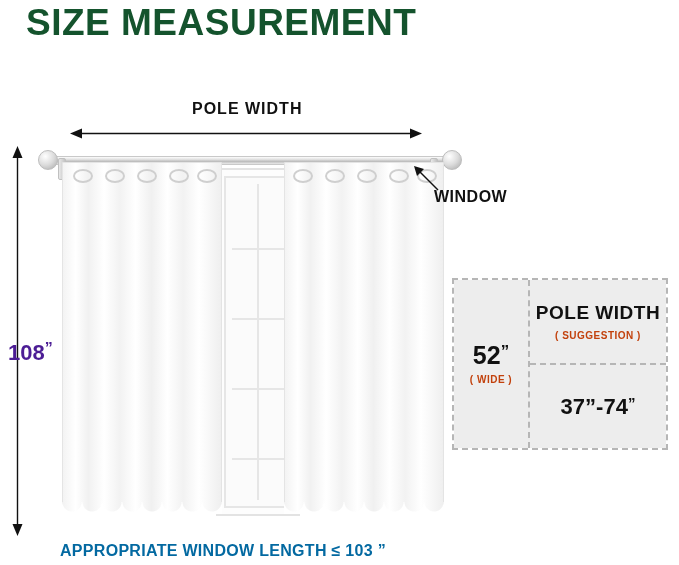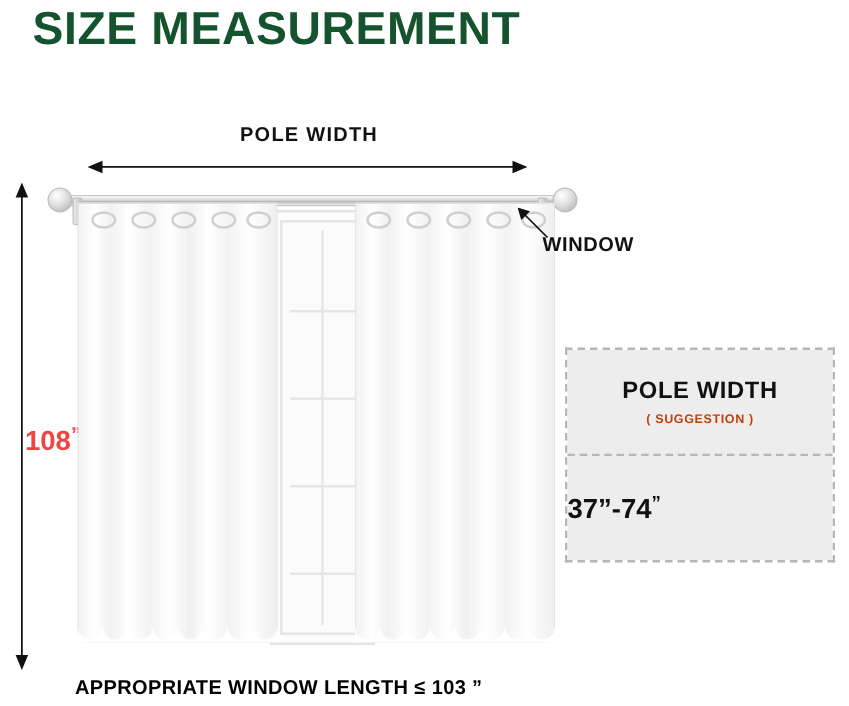--- a/index.html
+++ b/index.html
@@ -176,23 +176,22 @@
     background: transparent;
   }
 
   
   .height-label {
     position: absolute;
     left: 8px;
     top: 340px;
     font-size: 22px;
     font-weight: bold;
-    color: #ef4444;
+    color: #4c1d95;
     white-space: nowrap;
-    margin-left: 12px;
   }
   .height-label .inch {
     font-size: 16px;
     vertical-align: top;
   }
 
   
   .bracket-label {
     position: absolute;
     left: 434px;
@@ -211,21 +210,21 @@
   }
 
   
   .bottom-caption {
     position: absolute;
     left: 60px;
     top: 542px;
     font-size: 16px;
     font-weight: bold;
     letter-spacing: 0.3px;
-    color: #000000;
+    color: #0369a1;
     white-space: nowrap;
   }
 
   
   .spec {
     position: absolute;
     left: 452px;
     top: 278px;
     width: 216px;
     height: 172px;
@@ -256,20 +255,21 @@
     display: flex;
     flex-direction: column;
     align-items: center;
     justify-content: center;
   }
   .spec-cell-bottom {
     flex: 1;
     background: #ededed;
     display: flex;
     align-items: center;
+    justify-content: center;
   }
   .spec-big {
     font-size: 25px;
     font-weight: bold;
     color: #111;
     line-height: 1;
   }
   .spec-big .inch { font-size: 17px; vertical-align: top; }
   .spec-sub {
     font-size: 10px;
@@ -351,20 +351,26 @@
   </div>
 </div>
 
 <svg class="bracket-leader" viewBox="0 0 26 26">
   <line x1="2" y1="2" x2="24" y2="24" stroke="#111" stroke-width="1.4"></line>
   <polygon points="0,0 10,3 3,10" fill="#111"></polygon>
 </svg>
 <div class="bracket-label">WINDOW</div>
 
 <div class="spec">
+  <div class="spec-left">
+    <div class="spec-big">
+      <span>52</span><span class="inch">”</span>
+    </div>
+    <div class="spec-sub">( WIDE )</div>
+  </div>
   <div class="spec-right">
     <div class="spec-cell-top">
       <div class="spec-head">POLE WIDTH</div>
       <div class="spec-sub">( SUGGESTION )</div>
     </div>
     <div class="spec-cell-bottom">
       <div class="spec-range">
         <span>37”-74</span><span class="inch">”</span>
       </div>
     </div>

